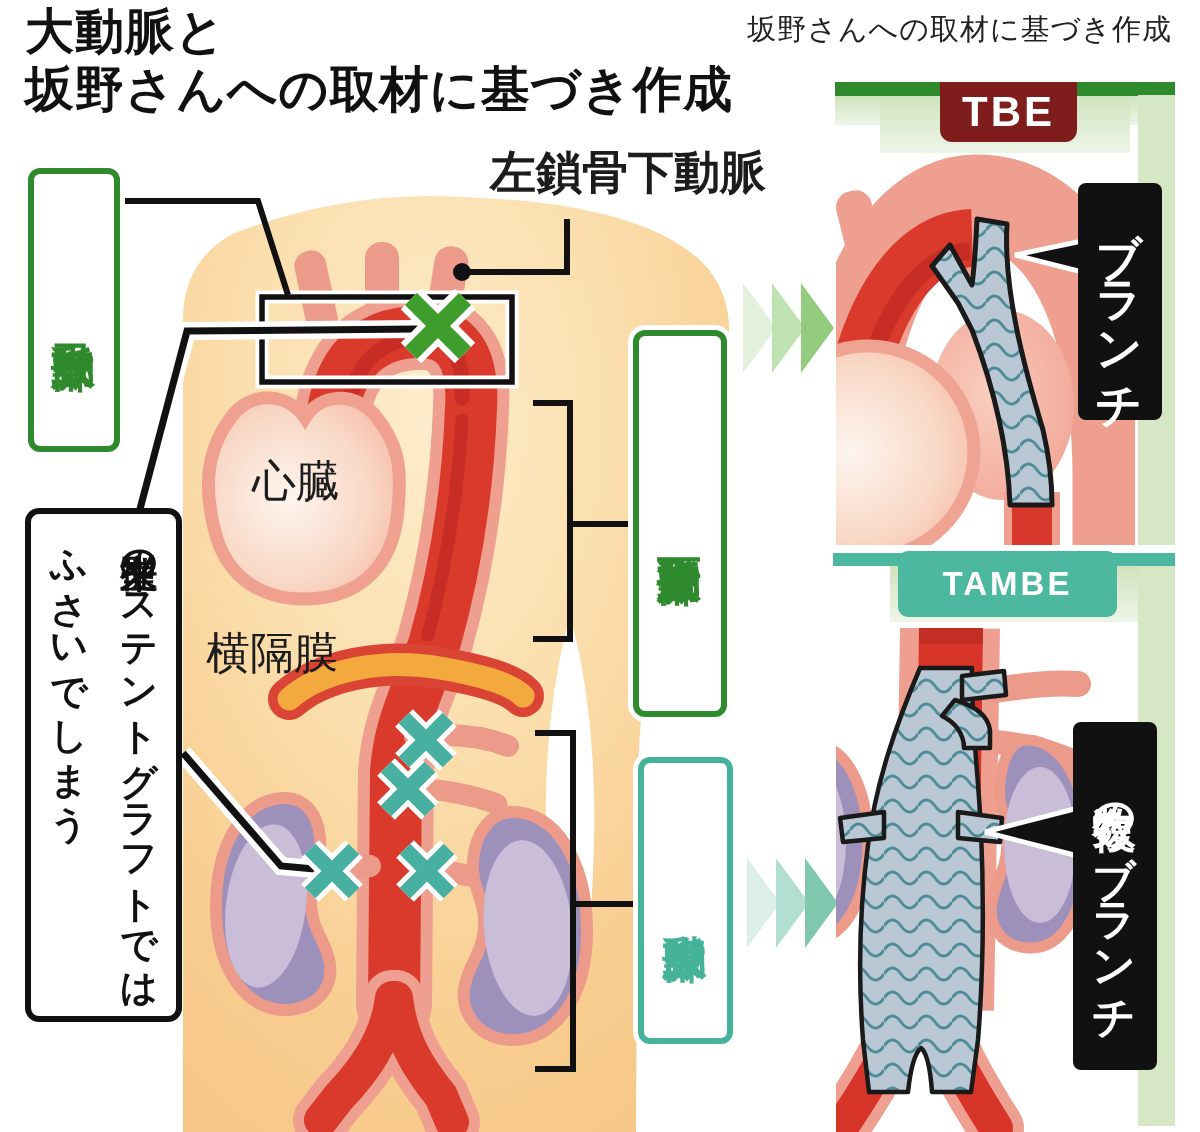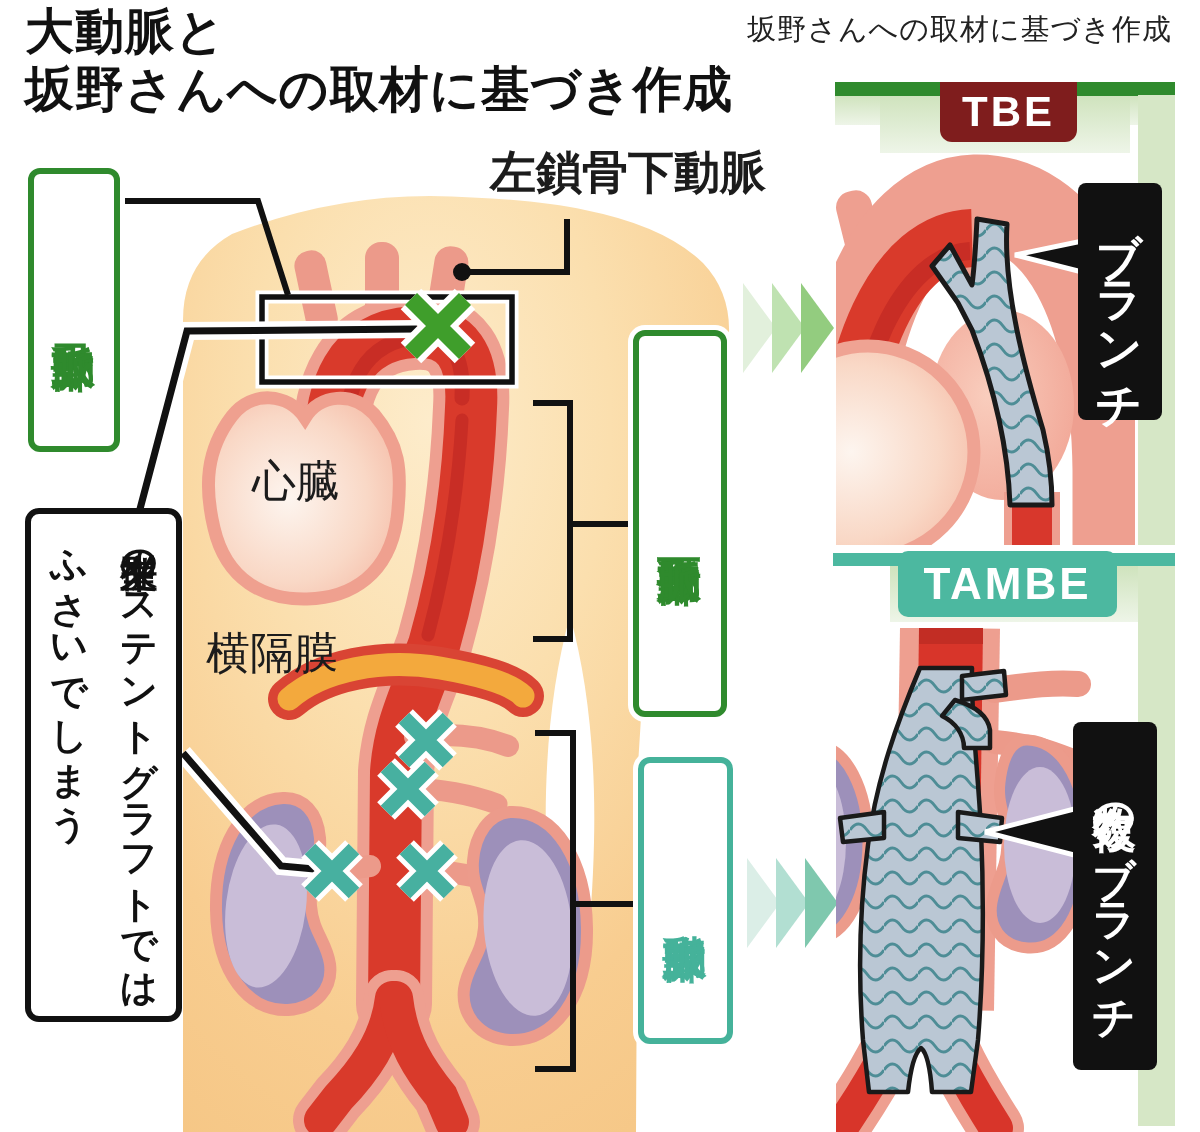--- a/index.html
+++ b/index.html
@@ -281,21 +281,21 @@
 </div>
 
 <div class="abs labelbox teal-box" style="left:638px;top:757px;width:95px;height:287px;">
   <span class="vtext" style="font-size:44px;">腹部大動脈</span>
 </div>
 
 <div class="abs badge" style="left:940px;top:82px;width:137px;height:60px;background:#7f1d1d;
      border-radius:0 0 12px 12px;font-size:42px;">TBE</div>
 
 <div class="abs badge" style="left:898px;top:551px;width:219px;height:66px;background:#4cb8a0;
-     border-radius:10px;font-size:44px;">TAMBE</div>
+     border-radius:10px;font-size:33px;">TAMBE</div>
 
 <div class="abs callout-black" style="left:1078px;top:183px;width:84px;height:237px;">
   <span class="vtext" style="font-size:46px;">ブランチ</span>
 </div>
 
 <div class="abs callout-black" style="left:1073px;top:722px;width:84px;height:348px;">
   <span class="vtext" style="font-size:43px;">複数のブランチ</span>
 </div>
 
 </div>

